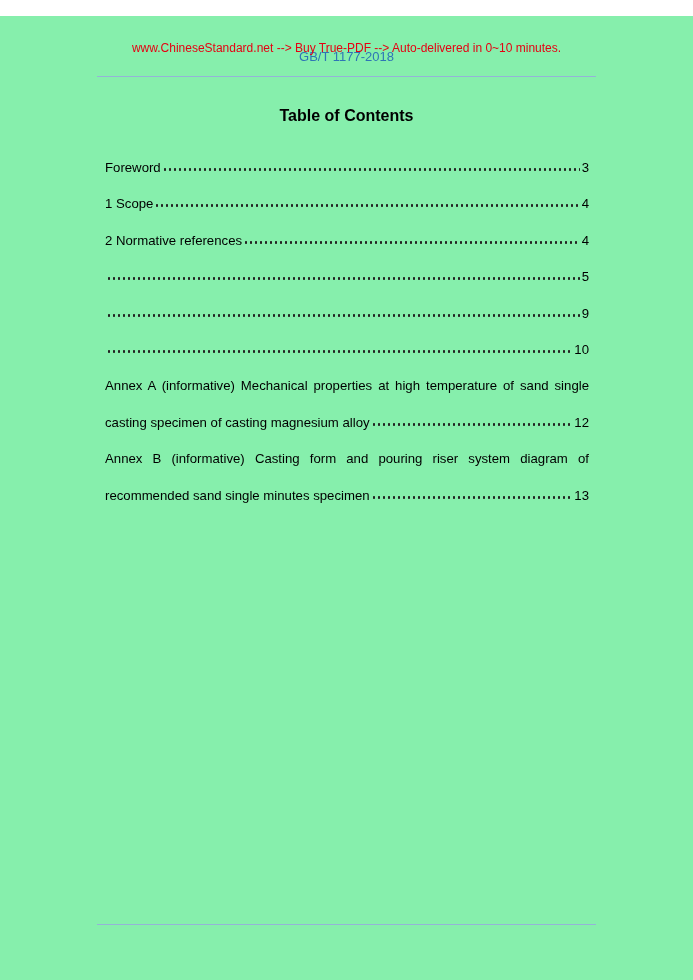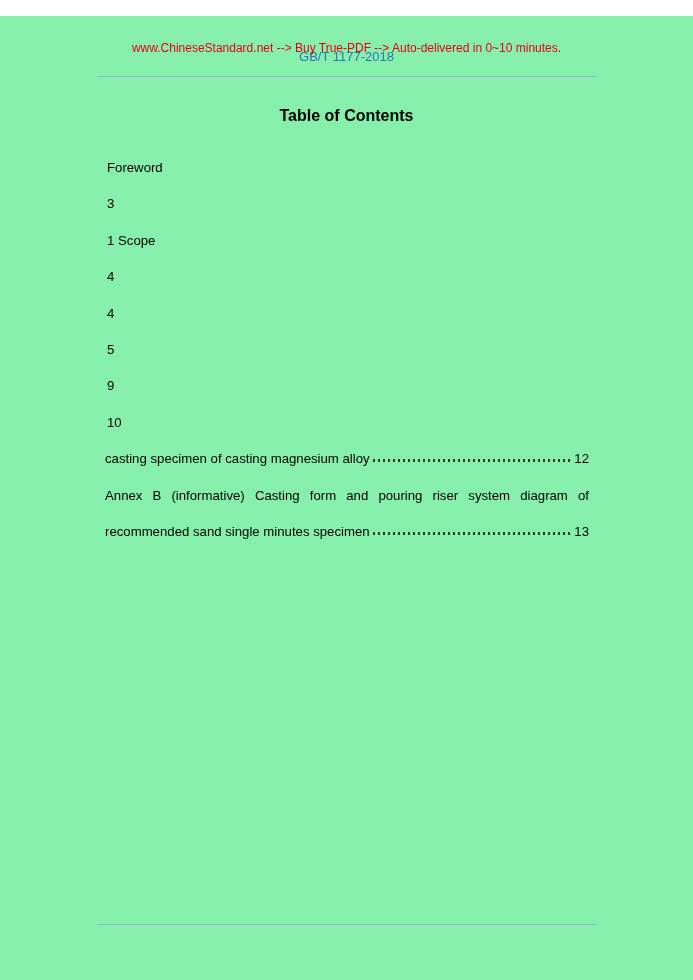--- a/index.html
+++ b/index.html
@@ -52,21 +52,21 @@
     color:var(--text);
   }
 
   
   .toc{
     position:absolute;top:134px;left:105px;right:104px;
     font-size:13.2px;
     line-height:36.4px;
     color:var(--text);
   }
-  .toc-entry{cursor:pointer;flex-direction:column;}
+  .toc-entry{cursor:pointer;}
   .line{display:flex;align-items:baseline;}
   .line.just{
     display:block;
     text-align:justify;
     text-align-last:justify;
   }
   .leader{
     flex:1;
     height:5px;
     margin:0 2px;
@@ -115,20 +115,21 @@
       <span class="toc-page">3</span>
     </div>
 
     <div class="toc-entry line">
       <span class="toc-text">1 Scope</span>
       <span class="leader"></span>
       <span class="toc-page">4</span>
     </div>
 
     <div class="toc-entry line">
+      <span class="toc-text">2 Normative references</span>
       <span class="leader"></span>
       <span class="toc-page">4</span>
     </div>
 
     <div class="toc-entry line">
       <span class="leader"></span>
       <span class="toc-page">5</span>
     </div>
 
 
@@ -136,20 +137,23 @@
       <span class="leader"></span>
       <span class="toc-page">9</span>
     </div>
 
     <div class="toc-entry line">
       <span class="leader"></span>
       <span class="toc-page">10</span>
     </div>
 
     <div class="toc-entry">
+      <div class="line just">
+        <span class="toc-text">Annex A (informative) Mechanical properties at high temperature of sand single</span>
+      </div>
       <div class="line">
         <span class="toc-text">casting specimen of casting magnesium alloy </span>
         <span class="leader"></span>
         <span class="toc-page">12</span>
       </div>
     </div>
 
     <div class="toc-entry">
       <div class="line just">
         <span class="toc-text">Annex B (informative) Casting form and pouring riser system diagram of</span>

